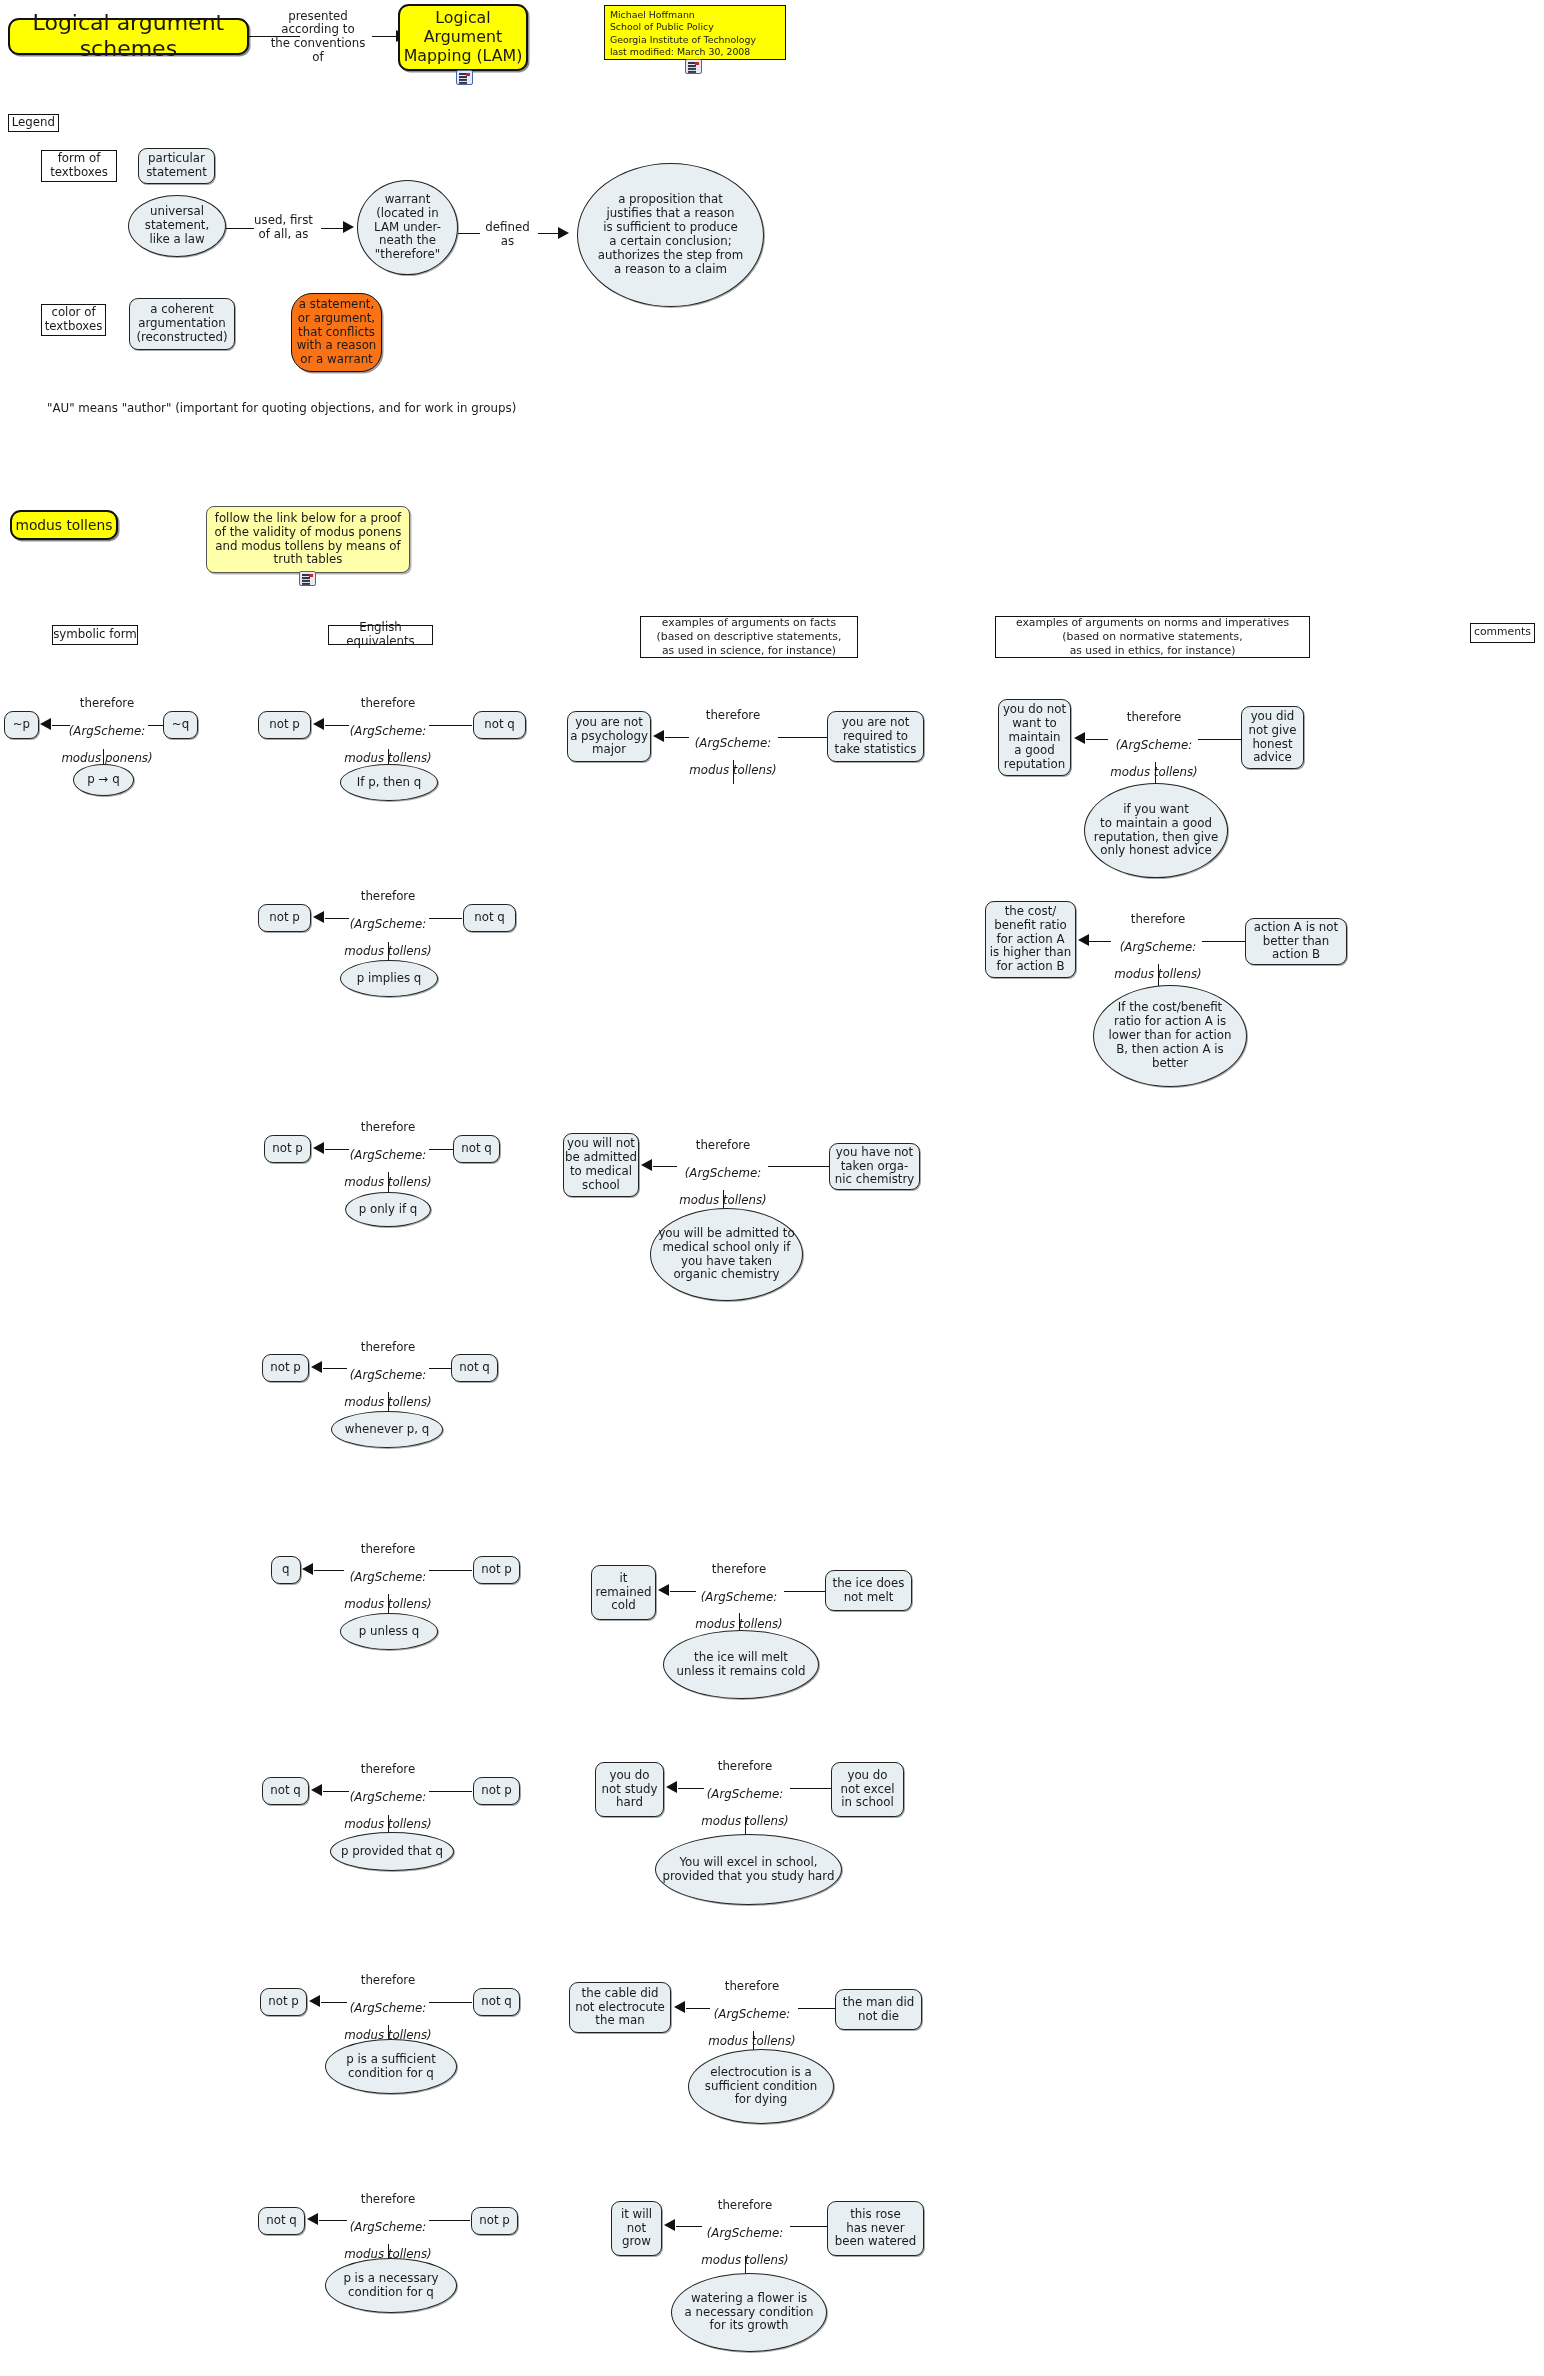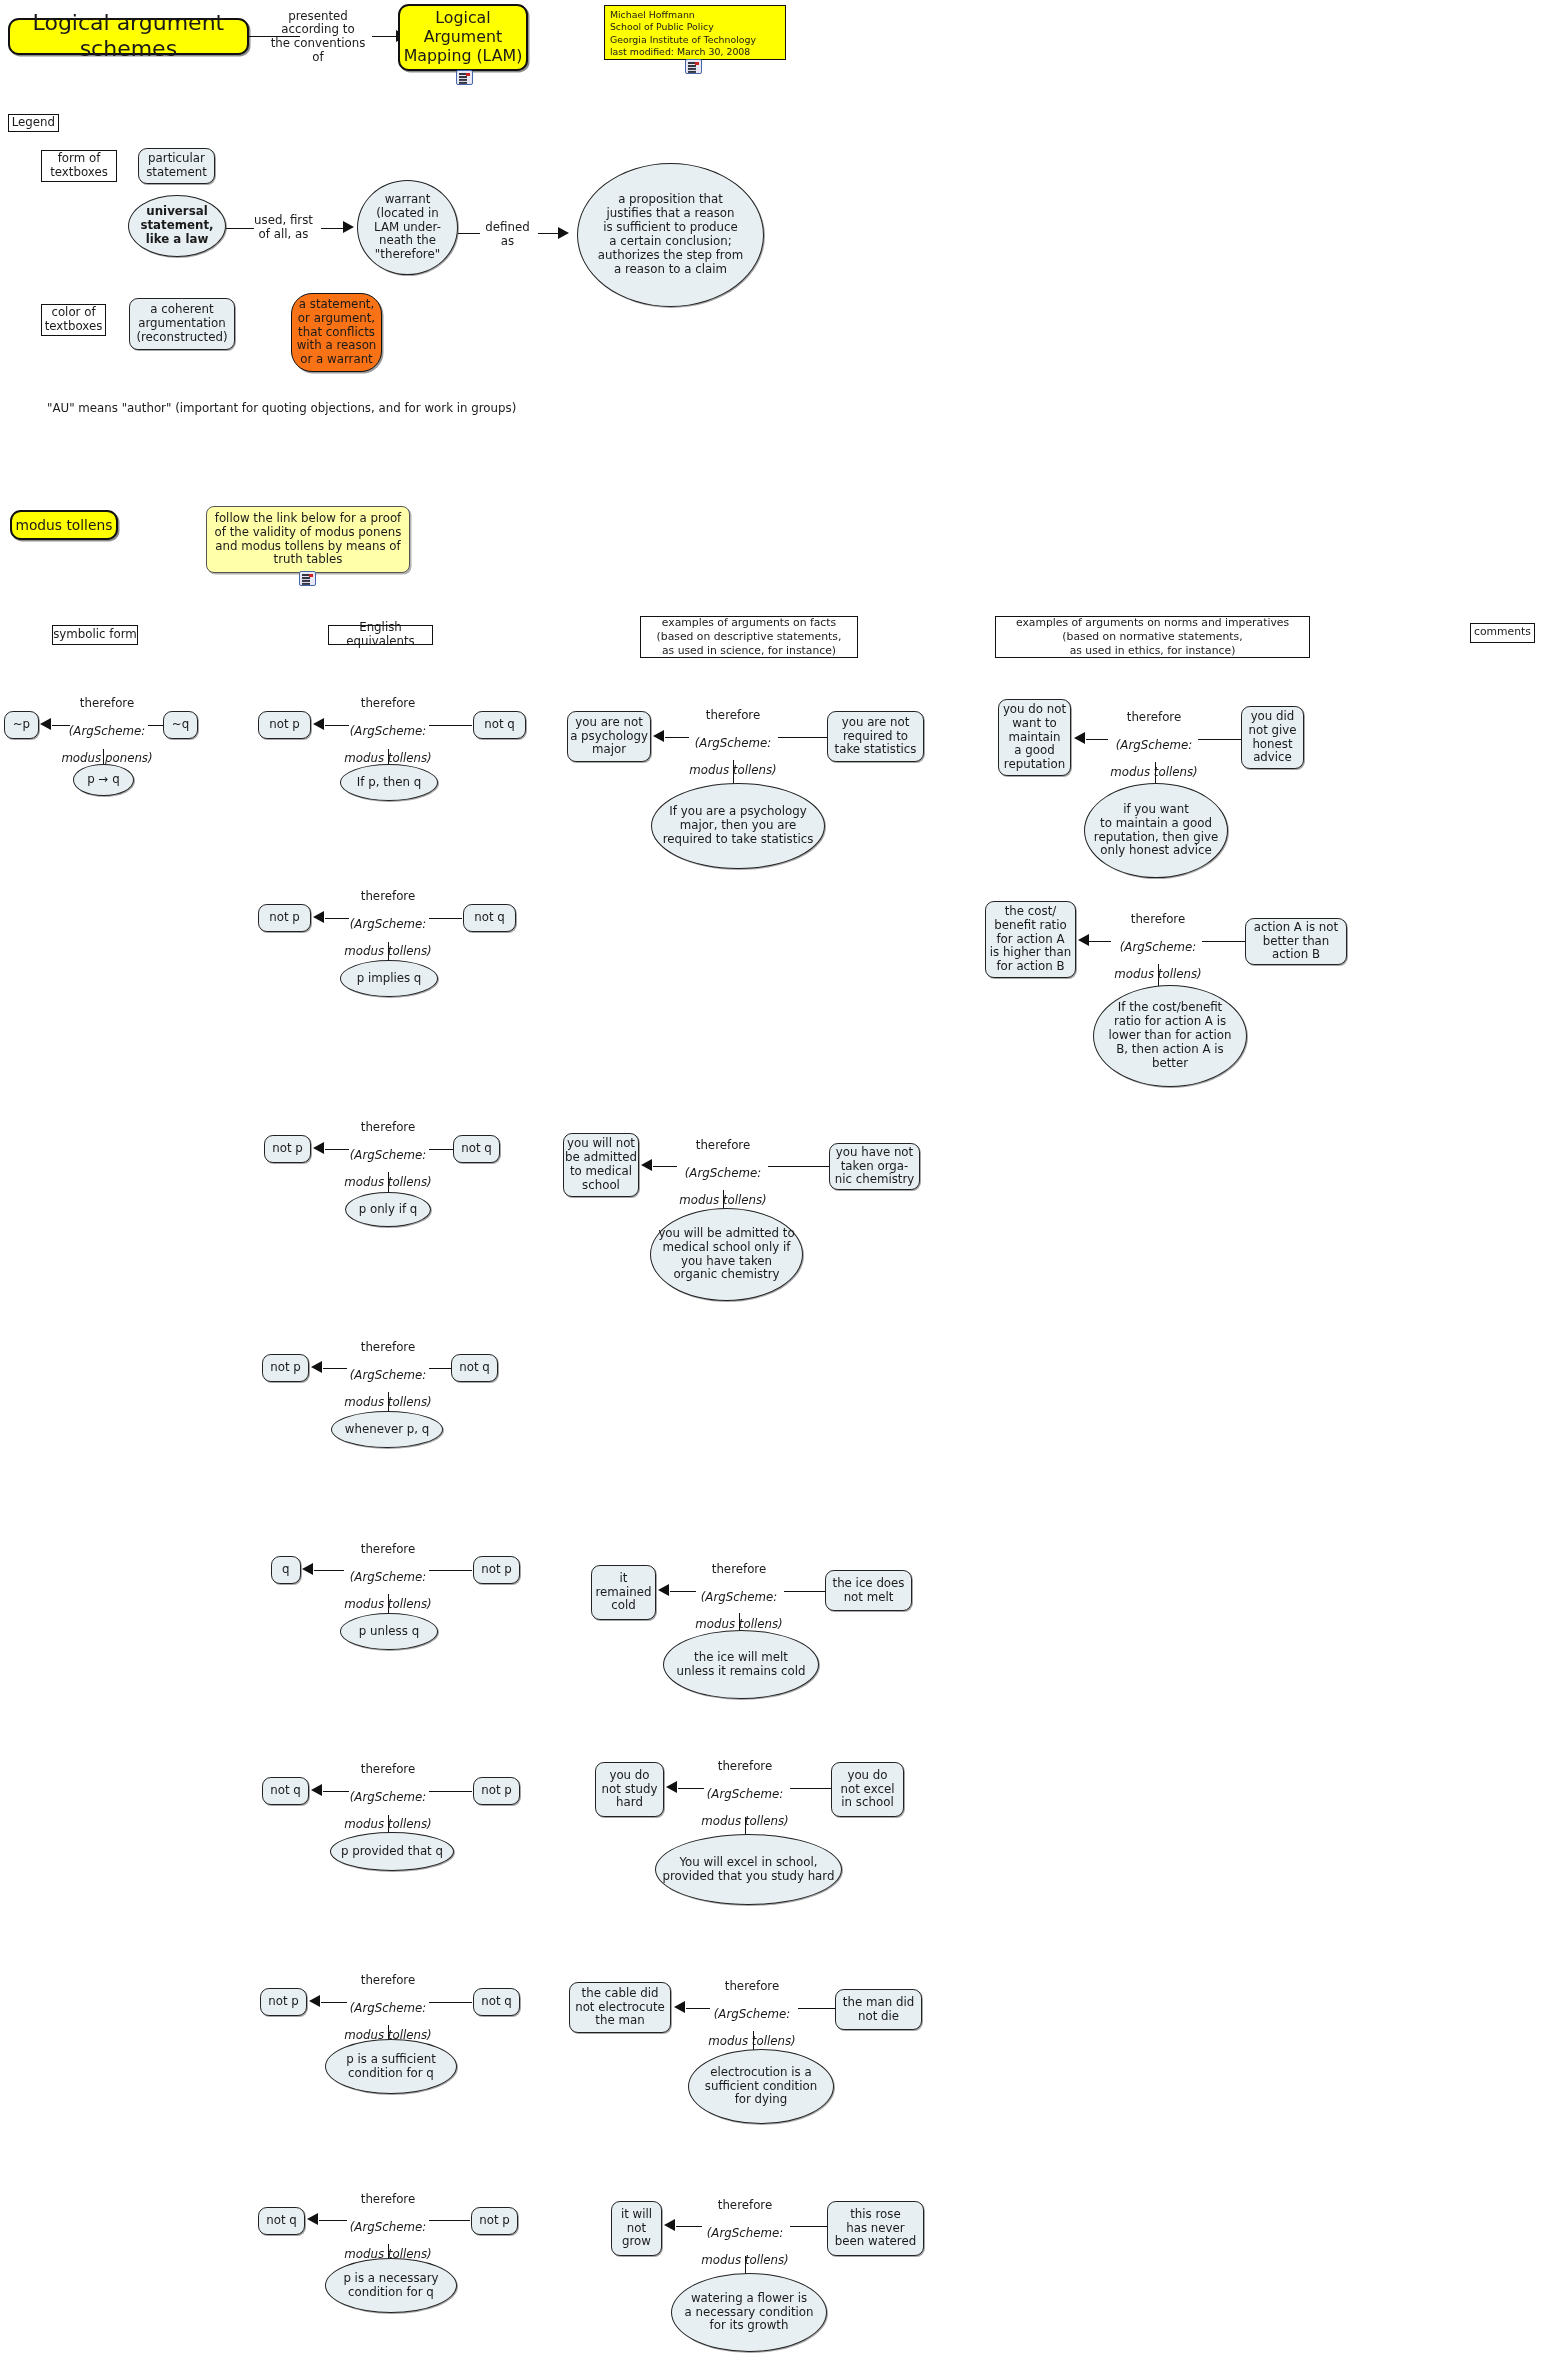--- a/index.html
+++ b/index.html
@@ -145,21 +145,21 @@
   <div class="noteicon" style="left:685px;top:59px;"></div>
 
   <div class="node sqbox t12" style="left:7.9px;top:114px;width:51px;height:17.7px;">Legend</div>
 
   <div class="node sqbox t12" style="left:41px;top:150px;width:76px;height:31.5px;">form of
 textboxes</div>
 
   <div class="node rbox t12" style="left:138px;top:148px;width:77px;height:36px;">particular
 statement</div>
 
-  <div class="node ellipse t12" style="left:128px;top:195px;width:98px;height:62px;font-weight:bold;">universal
+  <div class="node ellipse t12" style="left:128px;top:195px;width:98px;height:62px;">universal
 statement,
 like a law</div>
 
   <div class="hline" style="left:226px;top:228px;width:27.6px;"></div>
   <div class="node plain t12" style="left:246px;top:212px;width:75px;height:31.5px;">used, first
 of all, as</div>
   <div class="hline" style="left:321px;top:228px;width:23.6px;"></div>
   <div class="arrowR" style="left:343px;top:221px;"></div>
 
   <div class="node ellipse t12" style="left:357px;top:180px;width:101px;height:95px;">warrant
@@ -254,23 +254,20 @@
       <span>therefore</span><br>
       <span class="ital">(ArgScheme:</span><br>
       <span class="ital">modus tollens)</span>
     </span>
   </div>
   <div class="hline" style="left:778px;top:737px;width:49px;"></div>
   <div class="node rbox t12" style="left:827px;top:711px;width:97px;height:51px;">you are not
 required to
 take statistics</div>
   <div class="vline" style="left:733px;top:760px;height:23.6px;"></div>
-  <div class="node ellipse t12" style="left:651px;top:783px;width:174px;height:86px;">If you are a psychology
-major, then you are
-required to take statistics</div>
 
   <div class="node rbox t12" style="left:998px;top:699px;width:73px;height:77px;">you do not
 want to
 maintain
 a good
 reputation</div>
   <div class="arrowL" style="left:1074px;top:732px;"></div>
   <div class="hline" style="left:1086px;top:739px;width:21.7px;"></div>
   <div class="node plain t12" style="left:1101px;top:715px;width:106px;height:47px;">
     <span>

